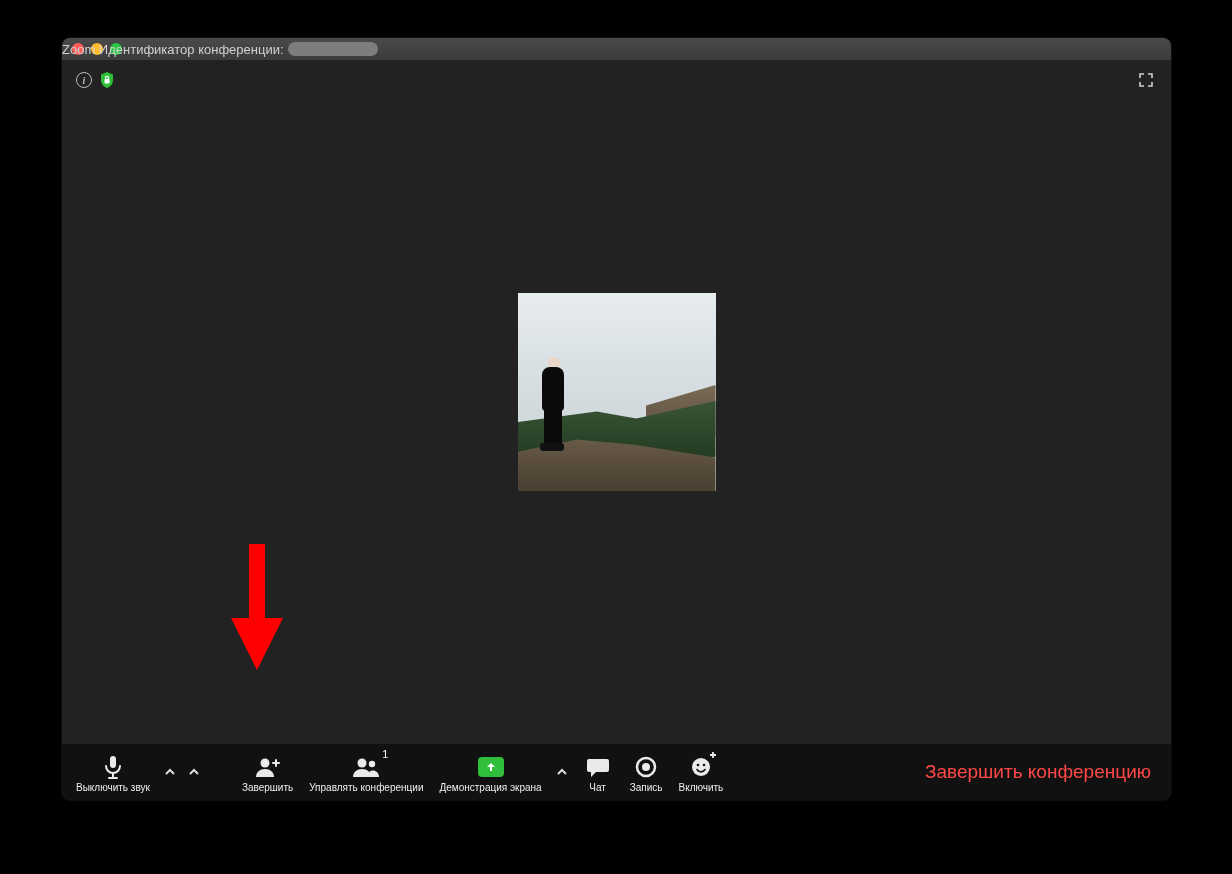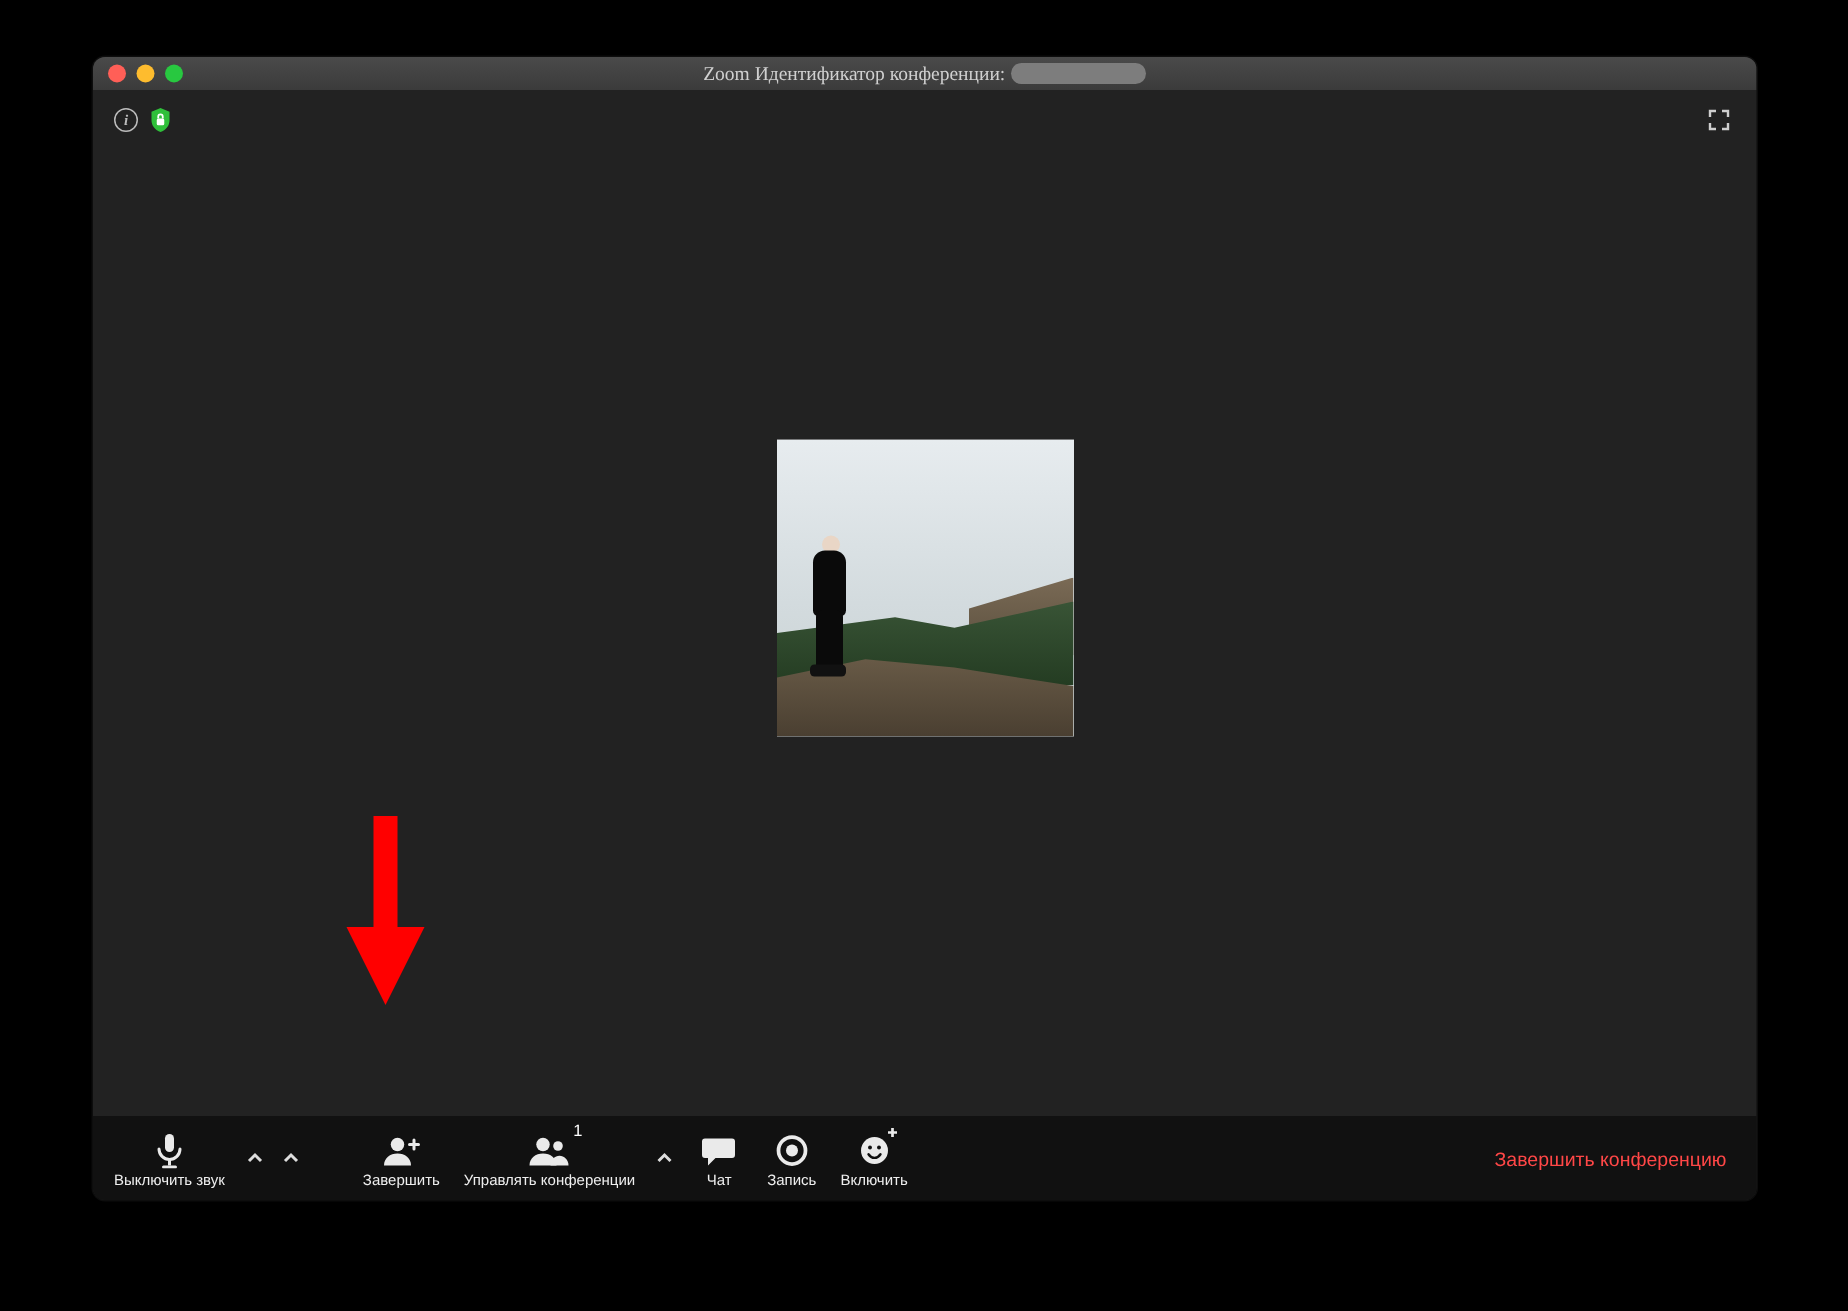--- a/index.html
+++ b/index.html
@@ -45,24 +45,22 @@
   .tl.yellow { background: #febc2e; }
   .tl.green { background: #28c840; }
   .title-text {
     position: absolute;
     left: 0; right: 0;
     text-align: center;
     font-size: 13px;
     color: #d0d0d0;
     pointer-events: none;
     display: flex;
-    justify-content: center;
     align-items: center;
     gap: 4px;
-    font-family: Liberation Serif, serif;
   }
   .meeting-id-pill {
     display: inline-block;
     width: 90px;
     height: 14px;
     border-radius: 7px;
     background: #7d7d7d;
   }
 
   
@@ -167,21 +165,21 @@
     color: #fff;
   }
   .share-box {
     width: 26px; height: 20px; border-radius: 4px;
     background: #2fbf3a;
     display:flex; align-items:center; justify-content:center;
   }
   .end-btn {
     margin-left: auto;
     color: #ff4747;
-    font-size: 13px;
+    font-size: 19px;
     padding-right: 14px;
     cursor: pointer;
     white-space: nowrap;
   }
 
   svg { display:block; }
 </style>
 </head>
 <body>
 
@@ -286,20 +284,30 @@
           <circle cx="10" cy="7" r="4.5"></circle>
           <path d="M1 21c0-5 4-8 9-8s9 3 9 8z"></path>
           <circle cx="20" cy="8" r="3.2" fill="#eaeaea"></circle>
           <path d="M15 21c0-4 3-6.5 6-6.5s6 2.5 6 6.5z" fill="#eaeaea"></path>
         </svg>
         <span class="badge">1</span>
       </div>
       <span class="label">Управлять конференции</span>
     </div>
 
+    <div class="tool">
+      <div class="icon-wrap">
+        <div class="share-box">
+          <svg width="12" height="12" viewBox="0 0 12 12" fill="#fff">
+            <path d="M6 2 L10 6 H7 V10 H5 V6 H2 Z"></path>
+          </svg>
+        </div>
+      </div>
+      <span class="label">Демонстрация экрана</span>
+    </div>
     <div class="caret-btn">
       <svg width="12" height="12" viewBox="0 0 12 12" fill="none" stroke="#ddd" stroke-width="2">
           <path d="M2 8 L6 4 L10 8"></path>
         </svg>
     </div>
 
     <div class="tool">
       <div class="icon-wrap">
         <svg width="24" height="22" viewBox="0 0 24 22" fill="#eaeaea">
           <path d="M3 3h18a2 2 0 0 1 2 2v9a2 2 0 0 1-2 2H10l-5 5v-5H3a2 2 0 0 1-2-2V5a2 2 0 0 1 2-2z"></path>

